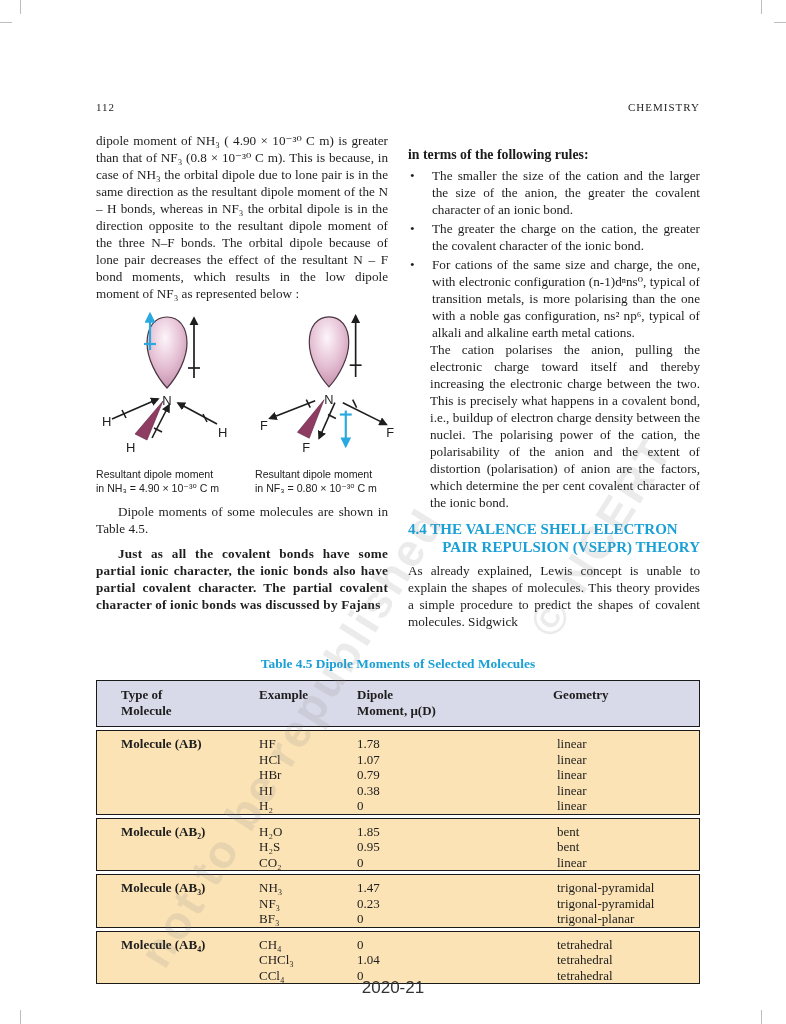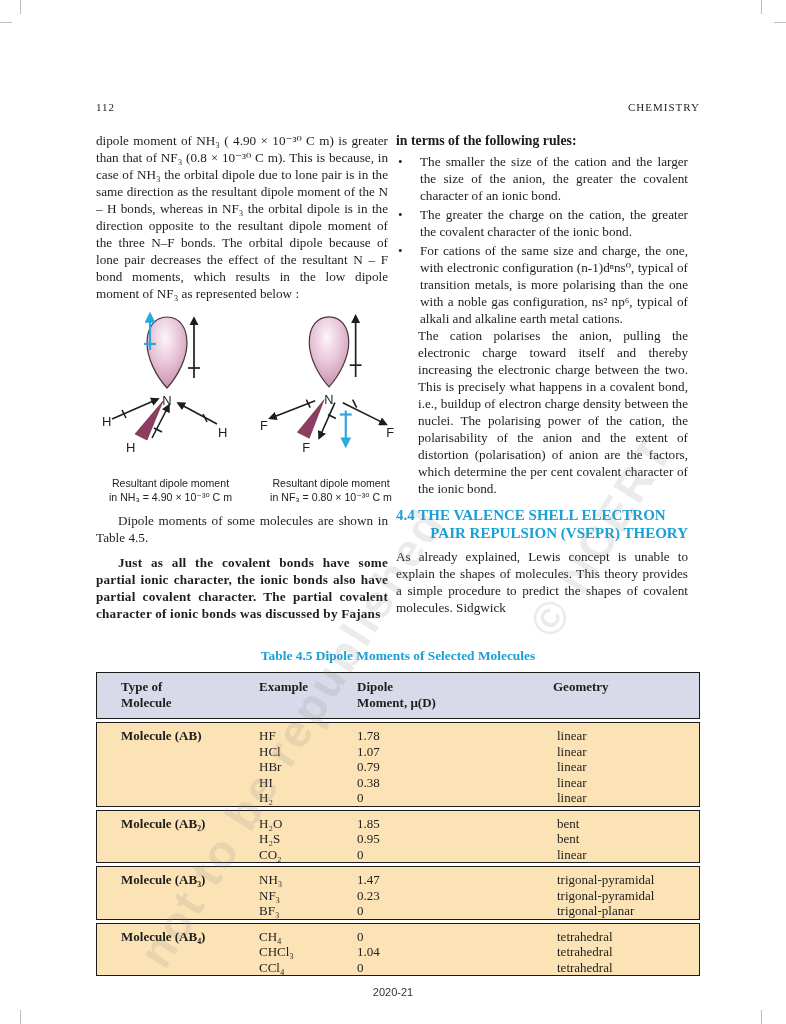--- a/index.html
+++ b/index.html
@@ -10,57 +10,57 @@
   
   .wm{position:absolute;z-index:6;pointer-events:none;color:rgba(130,130,130,0.16);
       font-family:"Liberation Sans","DejaVu Sans",sans-serif;font-weight:bold;white-space:nowrap;
       transform-origin:0 0;letter-spacing:3px;}
   .wm1{left:518px;top:618px;font-size:46px;transform:rotate(-58deg);}
   .wm2{left:128px;top:948px;font-size:46px;transform:rotate(-58deg);}
 
   .pghead{position:absolute;top:101px;left:96px;right:86px;display:flex;justify-content:space-between;
           font-size:11px;letter-spacing:1px;z-index:2;}
   .content{position:absolute;top:132px;left:96px;width:604px;z-index:2;}
-  .cols{display:flex;gap:8px;}
+  .cols{display:flex;gap:20px;}
   .col{width:292px;font-size:13.2px;line-height:17px;}
   .just{text-align:justify;margin:0;}
   .indent{text-indent:22px;}
   p{margin:0;}
   .mt8{margin-top:8px;}
   .boldpara{font-weight:bold;letter-spacing:0.2px;}
 
   
   .figrow{display:flex;gap:4px;margin:2px 0 0 -6px;}
   .fig{width:158px;}
   .figcap{font-family:"Liberation Sans","DejaVu Sans",sans-serif;font-size:10.6px;line-height:14px;
-          color:#222;margin-left:6px;margin-top:18px;text-align:center;}
-
-  
-  .ruleshead{font-weight:bold;font-size:13.8px;margin:0 0 4px 0;}
+          color:#222;margin-left:6px;margin-top:9px;}
+
+  
+  .ruleshead{font-weight:bold;font-size:13.8px;margin:14px 0 4px 0;}
   .bullet{display:flex;margin-top:2px;}
   .bdot{width:22px;flex:0 0 22px;padding-left:2px;}
   .btext{flex:1;text-align:justify;}
   .hang{margin-left:22px;}
   .secthead{color:#1aa0d6;font-weight:bold;font-size:15px;margin:9px 0 6px 0;line-height:18px;}
   .secthead .l2{text-align:right;}
 
   
   .tablewrap{margin-top:26px;}
   .tcaption{color:#1aa0d6;font-weight:bold;font-size:13.4px;text-align:center;margin-bottom:8px;}
   .tbox{border:1.6px solid #1a1a1a;display:grid;grid-template-columns:150px 110px 130px 1fr;
         font-size:13px;line-height:15.5px;}
   .thead{background:#d9dae9;padding:6px 0 8px 0;margin-bottom:3px;font-weight:bold;}
   .tgroup{background:#fbe3b6;padding:5px 0 0 0;margin-bottom:3px;}
   .tgroup:last-child{margin-bottom:0;}
   .c1{padding-left:24px;} .c2{padding-left:12px;} .c3{text-align:left;} .c4{padding-left:70px;}
   .ttype{grid-column:1;font-weight:bold;padding-left:24px;}
   .span5{grid-row:1 / span 5;} .span3{grid-row:1 / span 3;}
 
   .footer{position:absolute;bottom:26px;left:0;width:100%;text-align:center;
-          font-family:"Liberation Sans","DejaVu Sans",sans-serif;font-size:11px;color:#333;z-index:2;}
+          font-family:"Liberation Sans","DejaVu Sans",sans-serif;font-size:17px;color:#333;z-index:2;}
   svg text{font-family:"Liberation Sans","DejaVu Sans",sans-serif;}
 </style>
 </head>
 <body>
 
 <div class="page">
 
   <div class="cm" style="left:20px;top:0;width:1px;height:14px;"></div>
   <div class="cm" style="left:0;top:22px;width:12px;height:1px;"></div>
   <div class="cm" style="right:24px;top:0;width:1px;height:14px;"></div>

